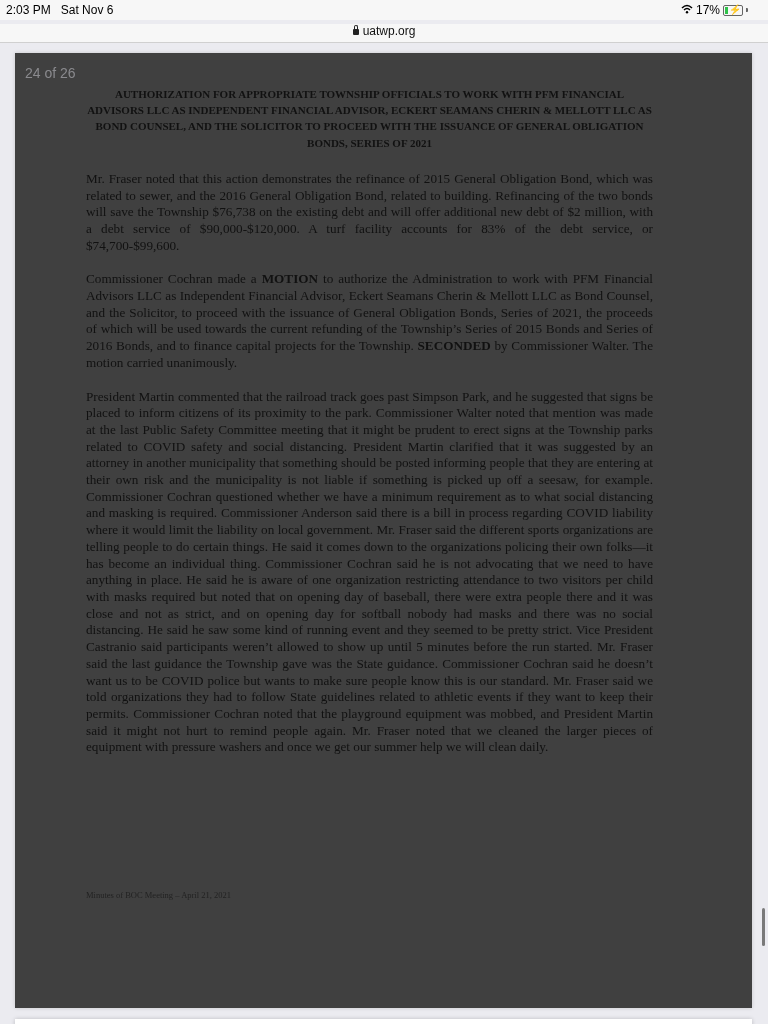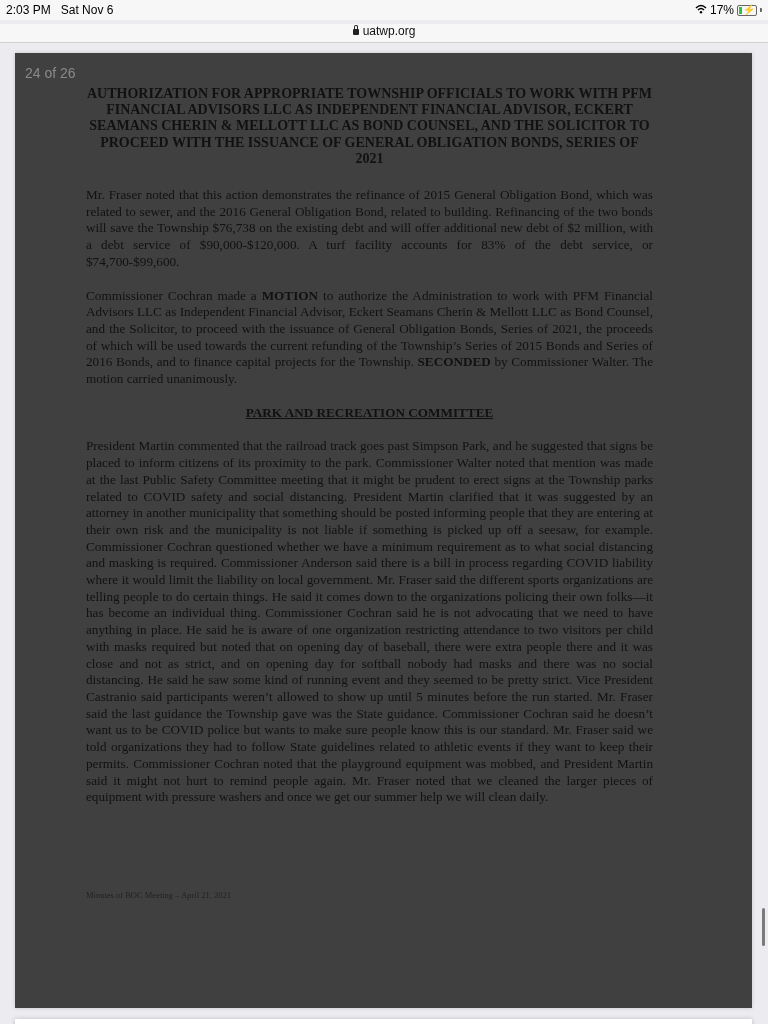--- a/index.html
+++ b/index.html
@@ -1,30 +1,30 @@
 <!DOCTYPE html>
 <html><head>
 <meta charset="utf-8">
 <style>
   html, body { margin:0; padding:0; }
   body { width:768px; height:1024px; overflow:hidden; background:#ebebf0; font-family:"Liberation Sans", sans-serif; position:relative; }
   .statusbar { position:absolute; left:0; top:0; width:768px; height:20px; background:#f7f7f7; font-size:12px; color:#000; }
   .statusbar .time { position:absolute; left:6px; top:3px; }
-  .statusbar .right { position:absolute; right:6px; top:3px; display:flex; align-items:center; gap:3px; }
+  .statusbar .right { position:absolute; right:20px; top:3px; display:flex; align-items:center; gap:3px; }
   .battery { display:inline-block; width:18px; height:9px; border:1px solid #666; border-radius:2px; position:relative; }
   .battery .fill { position:absolute; left:1px; top:1px; bottom:1px; background:#2fc24a; }
   .battery .bolt { position:absolute; left:5px; top:-3px; font-size:10px; line-height:14px; color:#000; }
   .battery-tip { display:inline-block; width:2px; height:4px; background:#666; border-radius:0 1px 1px 0; }
   .urlbar { position:absolute; left:0; top:24px; width:768px; height:18px; background:#f7f7f7; border-bottom:1px solid #d0d0d0; text-align:center; font-size:12px; color:#111; }
   .urlbar .lock { display:inline-block; width:6px; height:6px; background:#222; border-radius:1px; position:relative; margin-right:4px; vertical-align:0; }
   .urlbar .lock:before { content:""; position:absolute; left:1px; top:-4px; width:2px; height:3px; border:1px solid #222; border-bottom:none; border-radius:2px 2px 0 0; }
   .page { position:absolute; left:15px; top:53px; width:737px; height:955px; background:#404040; box-shadow:0 0 4px rgba(0,0,0,0.15); }
   .page-indicator { position:absolute; left:10px; top:12px; font-size:14px; color:#8a8a8e; }
   .doc { position:absolute; left:86px; top:86px; width:567px; font-family:"Liberation Serif", serif; font-size:13.2px; line-height:16.7px; color:#111; }
-  .title { font-weight:bold; text-align:center; line-height:16.2px; margin:0 0 20px 0; font-size:14px; }
+  .title { font-weight:bold; text-align:center; line-height:16.2px; margin:0 0 20px 0; font-size:11px; }
   .para { text-align:justify; margin:0 0 17px 0;font-family:Liberation Serif, serif; }
   .heading { text-align:center; font-weight:bold; text-decoration:underline; margin:0 0 17px 0; }
   .footer { position:absolute; left:86px; top:890px; font-family:"Liberation Serif", serif; font-size:8.5px; color:#222; }
   .next-page { position:absolute; left:15px; top:1019px; width:737px; height:10px; background:#fff; box-shadow:0 0 4px rgba(0,0,0,0.2); }
   .scrollbar { position:absolute; left:762px; top:908px; width:3px; height:38px; background:#7a7a7a; border-radius:2px; }
 </style>
 </head>
 <body>
 
 <div class="statusbar">
@@ -51,20 +51,19 @@
 </div>
 
 <div class="page">
   <div class="page-indicator">24 of 26</div>
 </div>
 
 <div class="doc">
   <div class="title">AUTHORIZATION FOR APPROPRIATE TOWNSHIP OFFICIALS TO WORK WITH PFM FINANCIAL ADVISORS LLC AS INDEPENDENT FINANCIAL ADVISOR, ECKERT SEAMANS CHERIN &amp; MELLOTT LLC AS BOND COUNSEL, AND THE SOLICITOR TO PROCEED WITH THE ISSUANCE OF GENERAL OBLIGATION BONDS, SERIES OF 2021</div>
   <p class="para">Mr. Fraser noted that this action demonstrates the refinance of 2015 General Obligation Bond, which was related to sewer, and the 2016 General Obligation Bond, related to building.  Refinancing of the two bonds will save the Township $76,738 on the existing debt and will offer additional new debt of $2 million, with a debt service of $90,000-$120,000.  A turf facility accounts for 83% of the debt service, or $74,700-$99,600.</p>
   <p class="para"><span>Commissioner Cochran made a </span><b>MOTION</b><span> to authorize the Administration to work with PFM Financial Advisors LLC as Independent Financial Advisor, Eckert Seamans Cherin &amp; Mellott LLC as Bond Counsel, and the Solicitor, to proceed with the issuance of General Obligation Bonds, Series of 2021, the proceeds of which will be used towards the current refunding of the Township’s Series of 2015 Bonds and Series of 2016 Bonds, and to finance capital projects for the Township. </span><b>SECONDED</b><span> by Commissioner Walter.  The motion carried unanimously.</span></p>
-  <div class="heading">PARK AND RECREATION COMMITTEE</div>
   <p class="para">President Martin commented that the railroad track goes past Simpson Park, and he suggested that signs be placed to inform citizens of its proximity to the park.  Commissioner Walter noted that mention was made at the last Public Safety Committee meeting that it might be prudent to erect signs at the Township parks related to COVID safety and social distancing.  President Martin clarified that it was suggested by an attorney in another municipality that something should be posted informing people that they are entering at their own risk and the municipality is not liable if something is picked up off a seesaw, for example.  Commissioner Cochran questioned whether we have a minimum requirement as to what social distancing and masking is required.  Commissioner Anderson said there is a bill in process regarding COVID liability where it would limit the liability on local government.  Mr. Fraser said the different sports organizations are telling people to do certain things.  He said it comes down to the organizations policing their own folks—it has become an individual thing.  Commissioner Cochran said he is not advocating that we need to have anything in place.  He said he is aware of one organization restricting attendance to two visitors per child with masks required but noted that on opening day of baseball, there were extra people there and it was close and not as strict, and on opening day for softball nobody had masks and there was no social distancing.  He said he saw some kind of running event and they seemed to be pretty strict.  Vice President Castranio said participants weren’t allowed to show up until 5 minutes before the run started.  Mr. Fraser said the last guidance the Township gave was the State guidance.  Commissioner Cochran said he doesn’t want us to be COVID police but wants to make sure people know this is our standard.  Mr. Fraser said we told organizations they had to follow State guidelines related to athletic events if they want to keep their permits.  Commissioner Cochran noted that the playground equipment was mobbed, and President Martin said it might not hurt to remind people again.  Mr. Fraser noted that we cleaned the larger pieces of equipment with pressure washers and once we get our summer help we will clean daily.</p>
 </div>
 
 <div class="footer">Minutes of BOC Meeting – April 21, 2021</div>
 
 <div class="scrollbar"></div>
 <div class="next-page"></div>
 
 </body></html>

